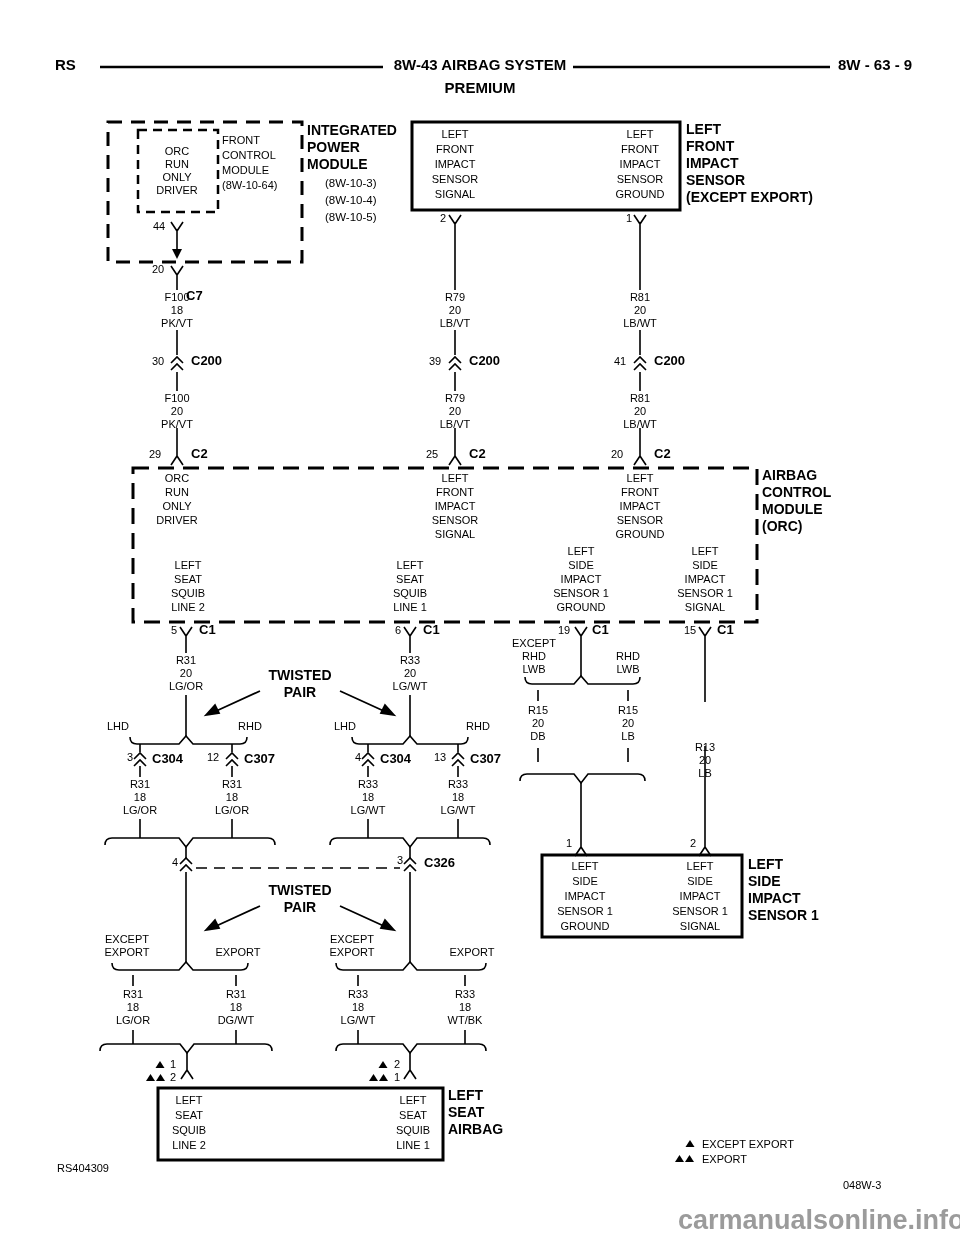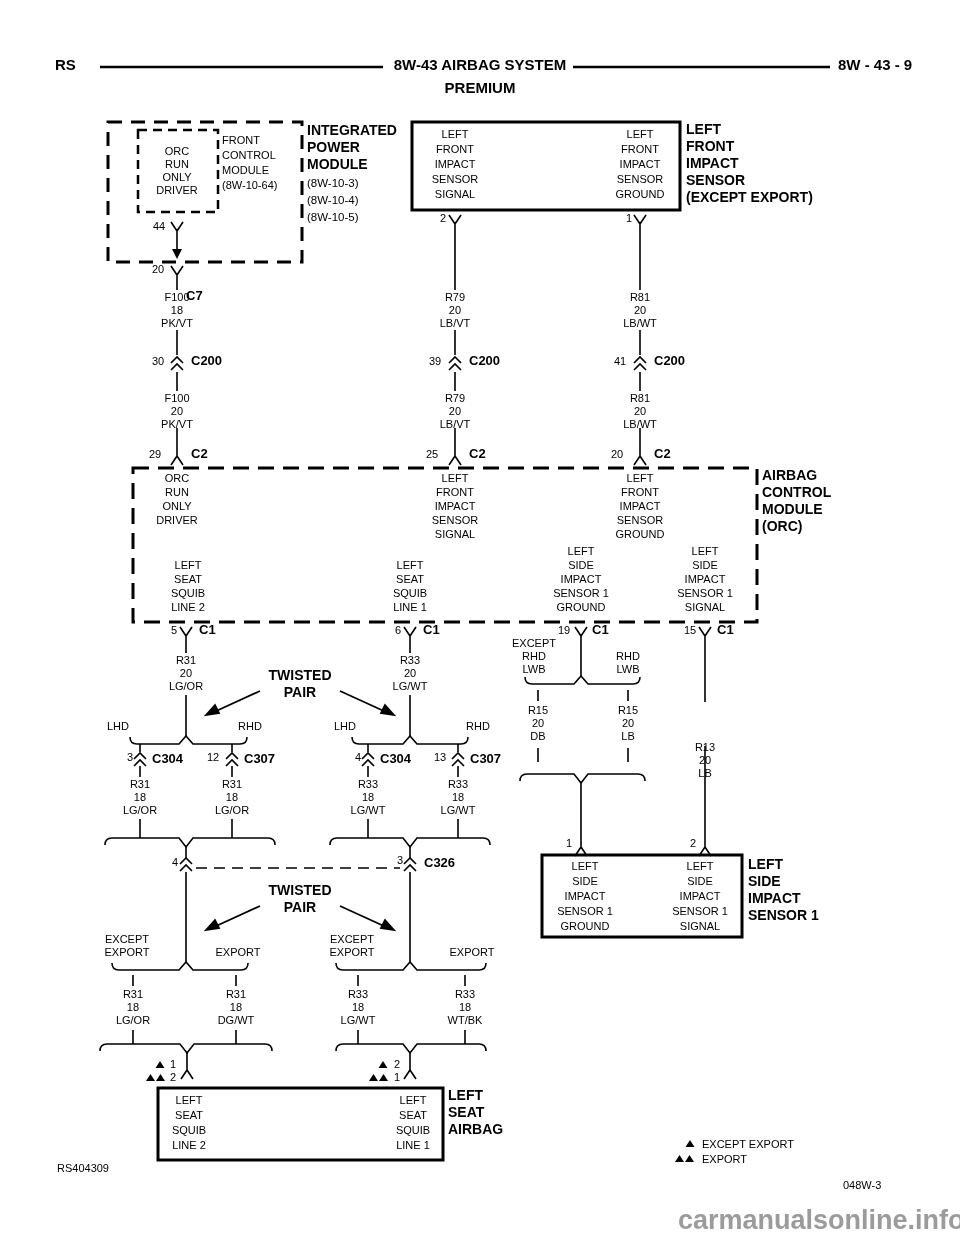--- a/index.html
+++ b/index.html
@@ -11,21 +11,21 @@
   .l{position:absolute;font:11px/13px "Liberation Sans",sans-serif;text-align:left;white-space:pre-line;}
   .col{position:absolute;font:11px/15px "Liberation Sans",sans-serif;text-align:center;
      transform:translateX(-50%);white-space:pre-line;}
   .col14{position:absolute;font:11px/14px "Liberation Sans",sans-serif;text-align:center;
      transform:translateX(-50%);white-space:pre-line;}
   .pin{position:absolute;font:11px/12px "Liberation Sans",sans-serif;}
   .cname{position:absolute;font:bold 13px/14px "Liberation Sans",sans-serif;}
   .btitle{position:absolute;font:bold 14px/17px "Liberation Sans",sans-serif;white-space:pre-line;}
   .hbold{position:absolute;font:bold 15px/17px "Liberation Sans",sans-serif;}
   .hboldc{position:absolute;font:bold 15px/17px "Liberation Sans",sans-serif;transform:translateX(-50%);}
-  .small17{position:absolute;font:11.5px/17px "Liberation Sans",sans-serif;white-space:pre-line;}
+  .small17{position:absolute;font:11.5px/17px "Liberation Sans",sans-serif;white-space:pre-line;margin-left:18px;}
   .wm{position:absolute;font:27px/30px "Liberation Sans",sans-serif;color:#9b9b9b;}
 </style>
 </head>
 <body>
 
 <div id="page">
 
   <svg class="gfx" width="960" height="1242" viewBox="0 0 960 1242">
 
     <g stroke="#000" stroke-width="2.4">
@@ -128,21 +128,21 @@
       <polygon points="379,1081 388,1081 383.5,1074"></polygon>
       <polygon points="685.5,1147 694.5,1147 690,1140"></polygon>
       <polygon points="675,1162 684,1162 679.5,1155"></polygon>
       <polygon points="685,1162 694,1162 689.5,1155"></polygon>
     </g>
   </svg>
 
   <div class="hbold" style="left:55px;top:56px;">RS</div>
   <div class="hboldc" style="left:480px;top:56px;">8W-43 AIRBAG SYSTEM</div>
   <div class="hboldc" style="left:480px;top:79px;">PREMIUM</div>
-  <div class="hbold" style="left:838px;top:56px;">8W - 43 - 9</div>
+  <div class="hbold" style="left:838px;top:56px;">8W - 63 - 9</div>
 
   <div class="c" style="left:177px;top:145px;">ORC
 RUN
 ONLY
 DRIVER</div>
   <div class="l" style="left:222px;top:133px;line-height:15px;">FRONT
 CONTROL
 MODULE
 (8W-10-64)</div>
   <div class="btitle" style="left:307px;top:122px;">INTEGRATED

